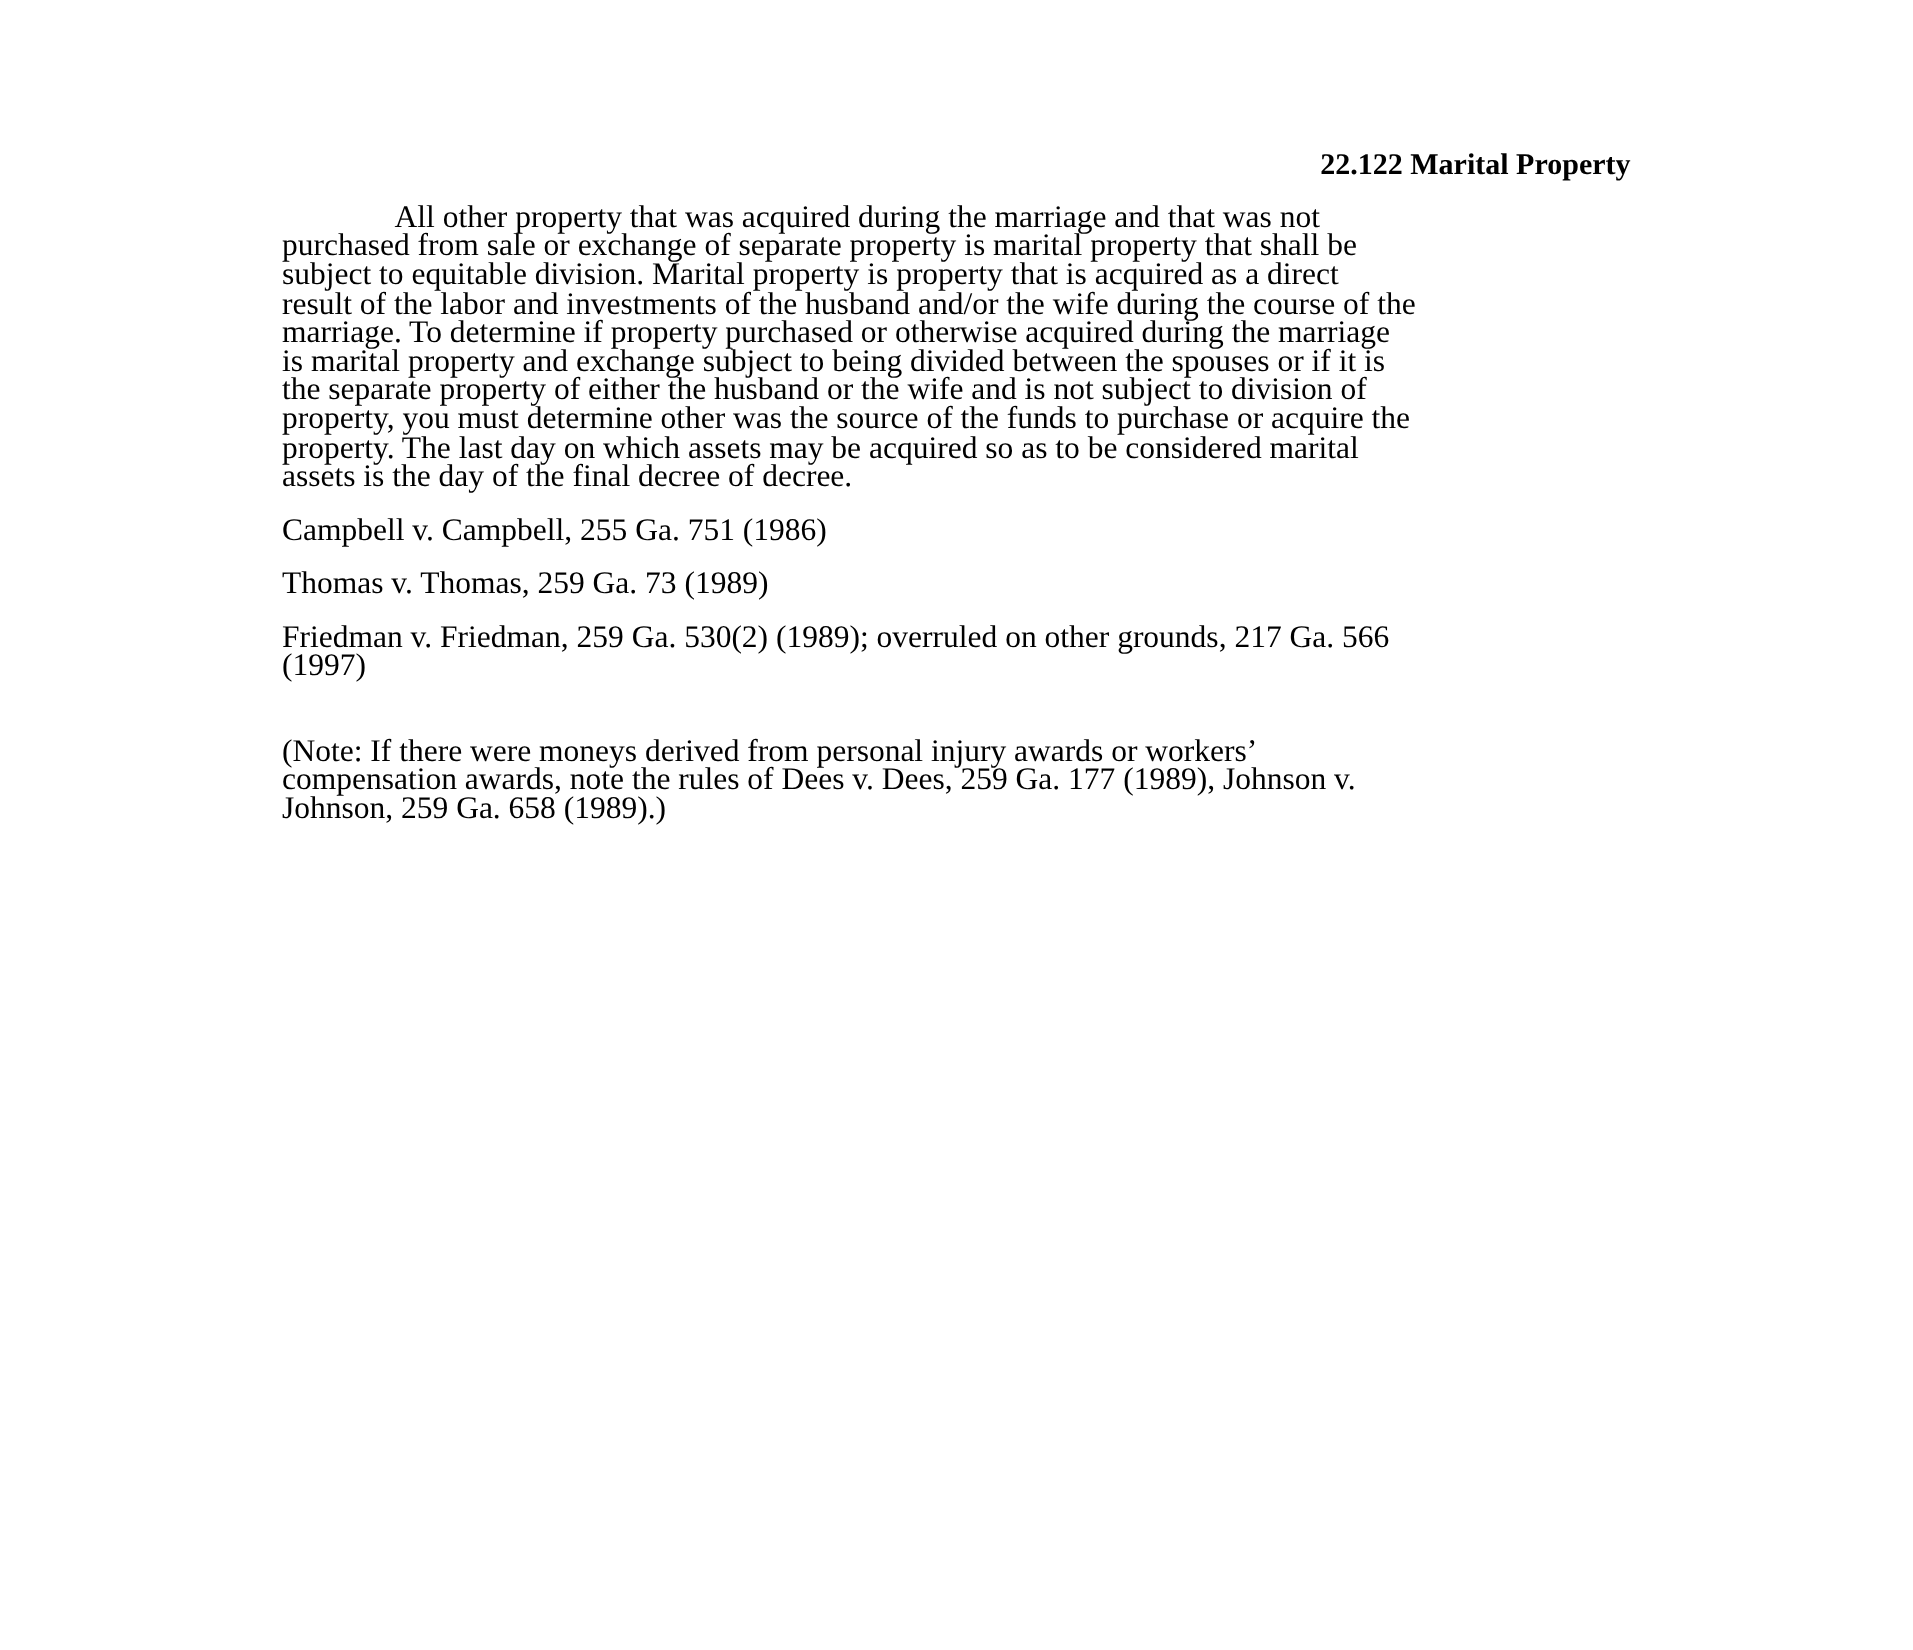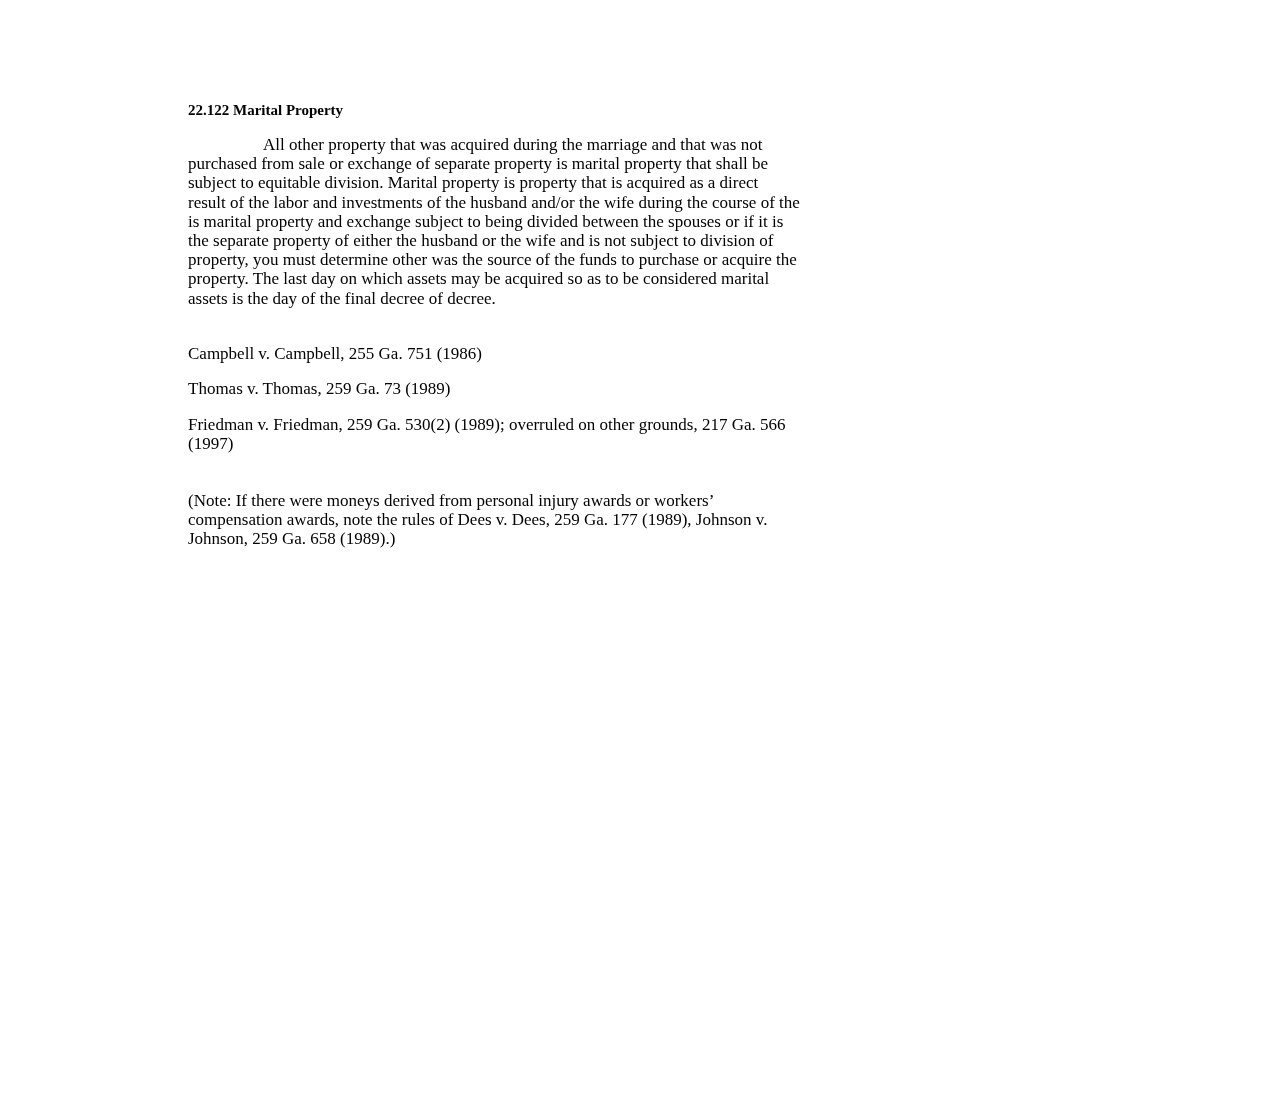--- a/index.html
+++ b/index.html
@@ -19,48 +19,49 @@
       position: absolute;
       left: 188px;
       top: 99px;
       width: 920px;
     }
     .title {
       position: absolute;
       left: 0;
       width: 899px;
       top: 0;
-      text-align: left;
+      text-align: right;
       font-weight: bold;
-      font-size: 15px;
+      font-size: 20px;
       line-height: 22px;
       white-space: nowrap;
     }
     .block {
       position: absolute;
       left: 0;
-      font-size: 17px;
+      font-size: 21px;
       line-height: 19.2px;
       white-space: nowrap;
     }
     .line { display: block; }
     .indent { padding-left: 75px; }
   </style>
 </head>
 <body>
 
 <div class="page">
 
   <div class="title">22.122 Marital Property</div>
 
   <div class="block" style="top:36px;">
     <span class="line indent">All other property that was acquired during the marriage and that was not</span>
     <span class="line">purchased from sale or exchange of separate property is marital property that shall be</span>
     <span class="line">subject to equitable division. Marital property is property that is acquired as a direct</span>
     <span class="line">result of the labor and investments of the husband and/or the wife during the course of the</span>
+    <span class="line">marriage. To determine if property purchased or otherwise acquired during the marriage</span>
     <span class="line">is marital property and exchange subject to being divided between the spouses or if it is</span>
     <span class="line">the separate property of either the husband or the wife and is not subject to division of</span>
     <span class="line">property, you must determine other was the source of the funds to purchase or acquire the</span>
     <span class="line">property. The last day on which assets may be acquired so as to be considered marital</span>
     <span class="line">assets is the day of the final decree of decree.</span>
   </div>
 
   <div class="block" style="top:245px;">
     <span class="line">Campbell v. Campbell, 255 Ga. 751 (1986)</span>
   </div>

